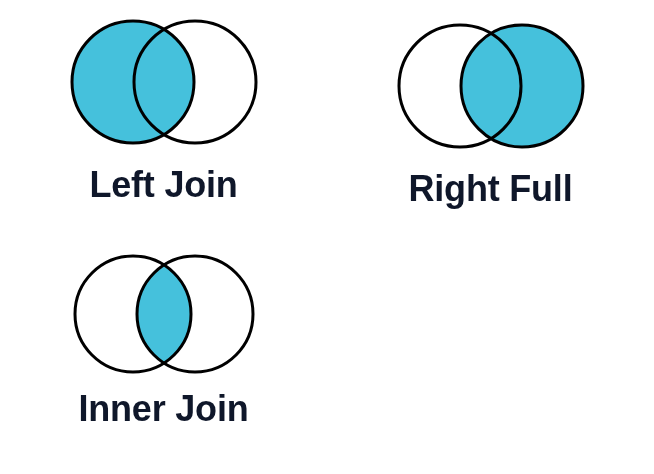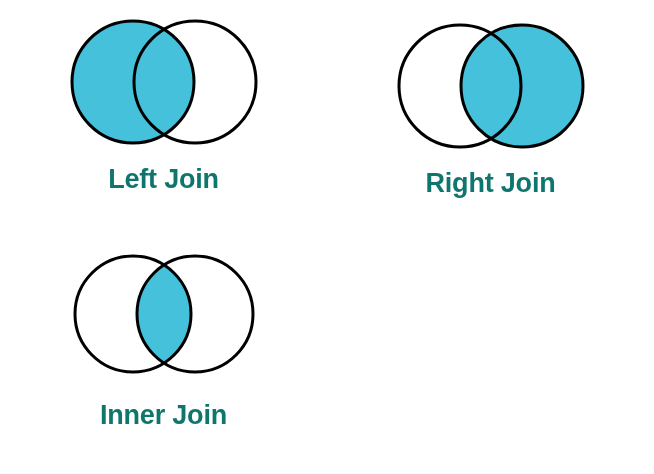--- a/index.html
+++ b/index.html
@@ -33,37 +33,37 @@
     height: 140px;
     margin-top: 10px;
   }
   .venn-figure svg {
     display: block;
     width: 210px;
     height: 140px;
     overflow: visible;
   }
   .venn-label {
-    font-size: 27px;
+    font-size: 36px;
     font-weight: bold;
-    color: #0f766e;
+    color: #0f172a;
     text-align: center;
     line-height: 1.18;
     letter-spacing: -0.2px;
     white-space: pre-line;
     margin-top: 6px;
   }
   
   .cell-left-join  .venn-figure { margin-top: 12px; }
   .cell-right-join .venn-figure { margin-top: 16px; }
   .cell-inner-join .venn-figure { margin-top: 12px; }
   .cell-full-outer-join .venn-figure { margin-top: 10px; }
   .cell-left-join  .venn-label { margin-top: 12px; }
   .cell-right-join .venn-label { margin-top: 12px; }
-  .cell-inner-join .venn-label { margin-top: 16px; }
+  .cell-inner-join .venn-label { margin-top: 4px; }
   .cell-full-outer-join .venn-label { margin-top: 16px; }
 </style>
 </head>
 <body>
 
 <div id="venn-grid">
 
   <div class="venn-cell cell-left-join">
     <div class="venn-figure">
       <svg viewBox="0 0 210 140" xmlns="http://www.w3.org/2000/svg">
@@ -94,21 +94,21 @@
               <circle cx="136" cy="70" r="61"></circle>
             </clipPath>
         </defs>
         <circle cx="74" cy="70" r="61" fill="#ffffff"></circle>
         <circle cx="136" cy="70" r="61" fill="#45C1DC"></circle>
         <circle cx="74" cy="70" r="61" fill="#45C1DC" clip-path="url(#clipR-rj)"></circle>
         <circle cx="74" cy="70" r="61" fill="none" stroke="#000000" stroke-width="3"></circle>
         <circle cx="136" cy="70" r="61" fill="none" stroke="#000000" stroke-width="3"></circle>
       </svg>
     </div>
-    <div class="venn-label">Right Join</div>
+    <div class="venn-label">Right Full</div>
   </div>
 
   <div class="venn-cell cell-inner-join">
     <div class="venn-figure">
       <svg viewBox="0 0 210 140" xmlns="http://www.w3.org/2000/svg">
         <defs>
           <clipPath id="clipL-ij">
               <circle cx="74" cy="70" r="58"></circle>
             </clipPath>
         </defs>

